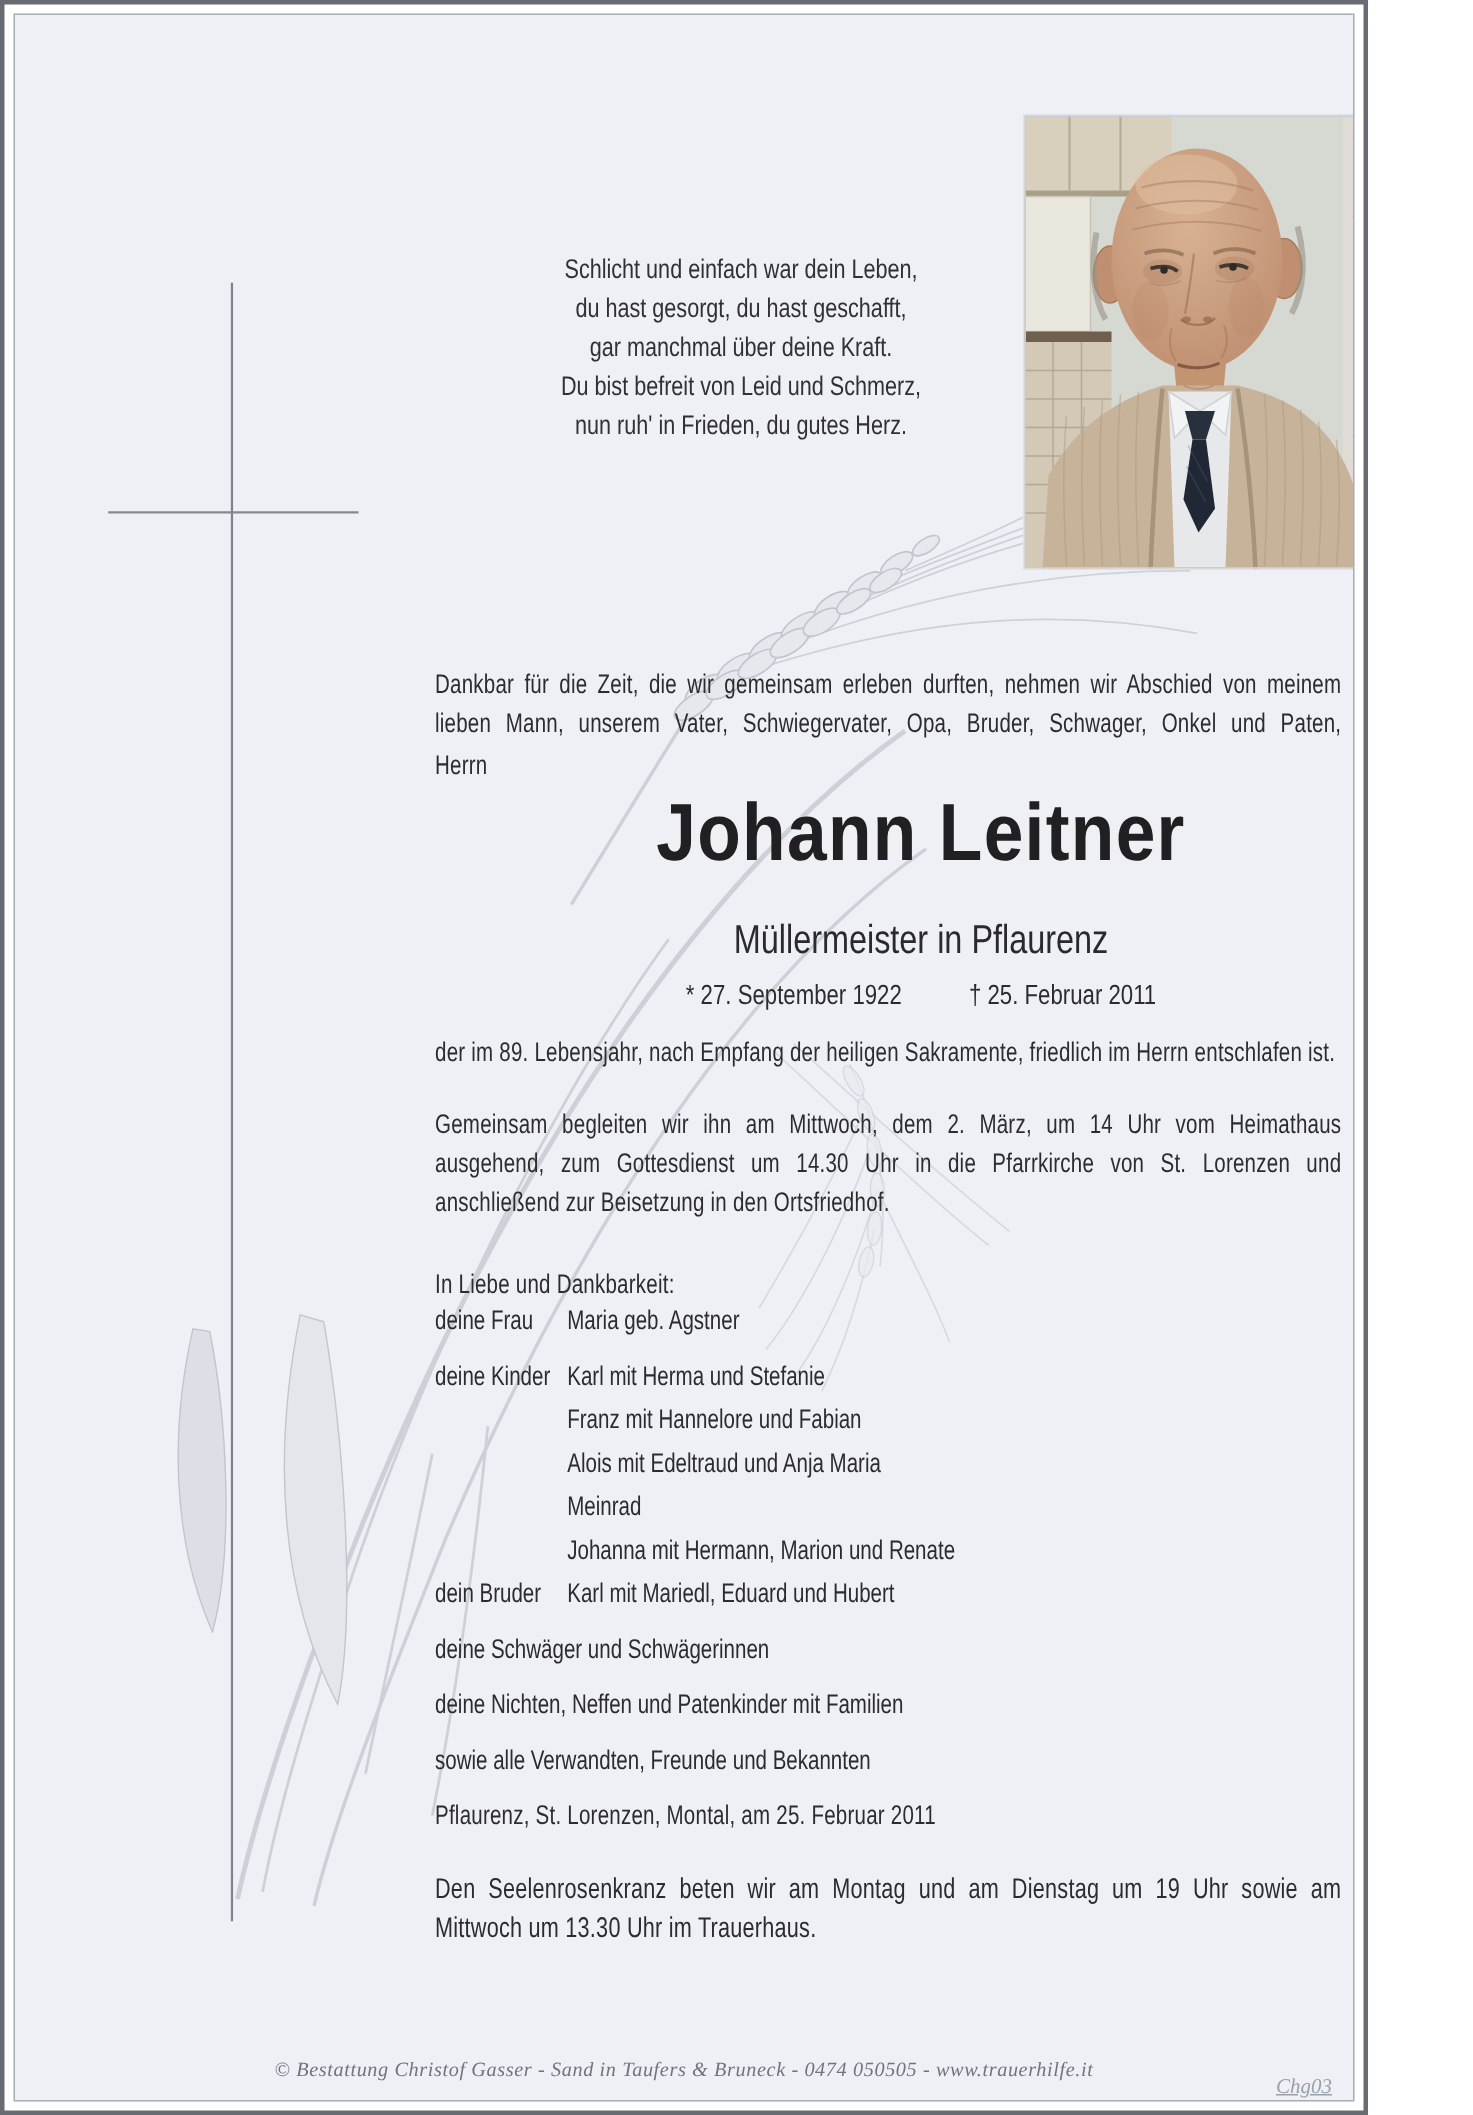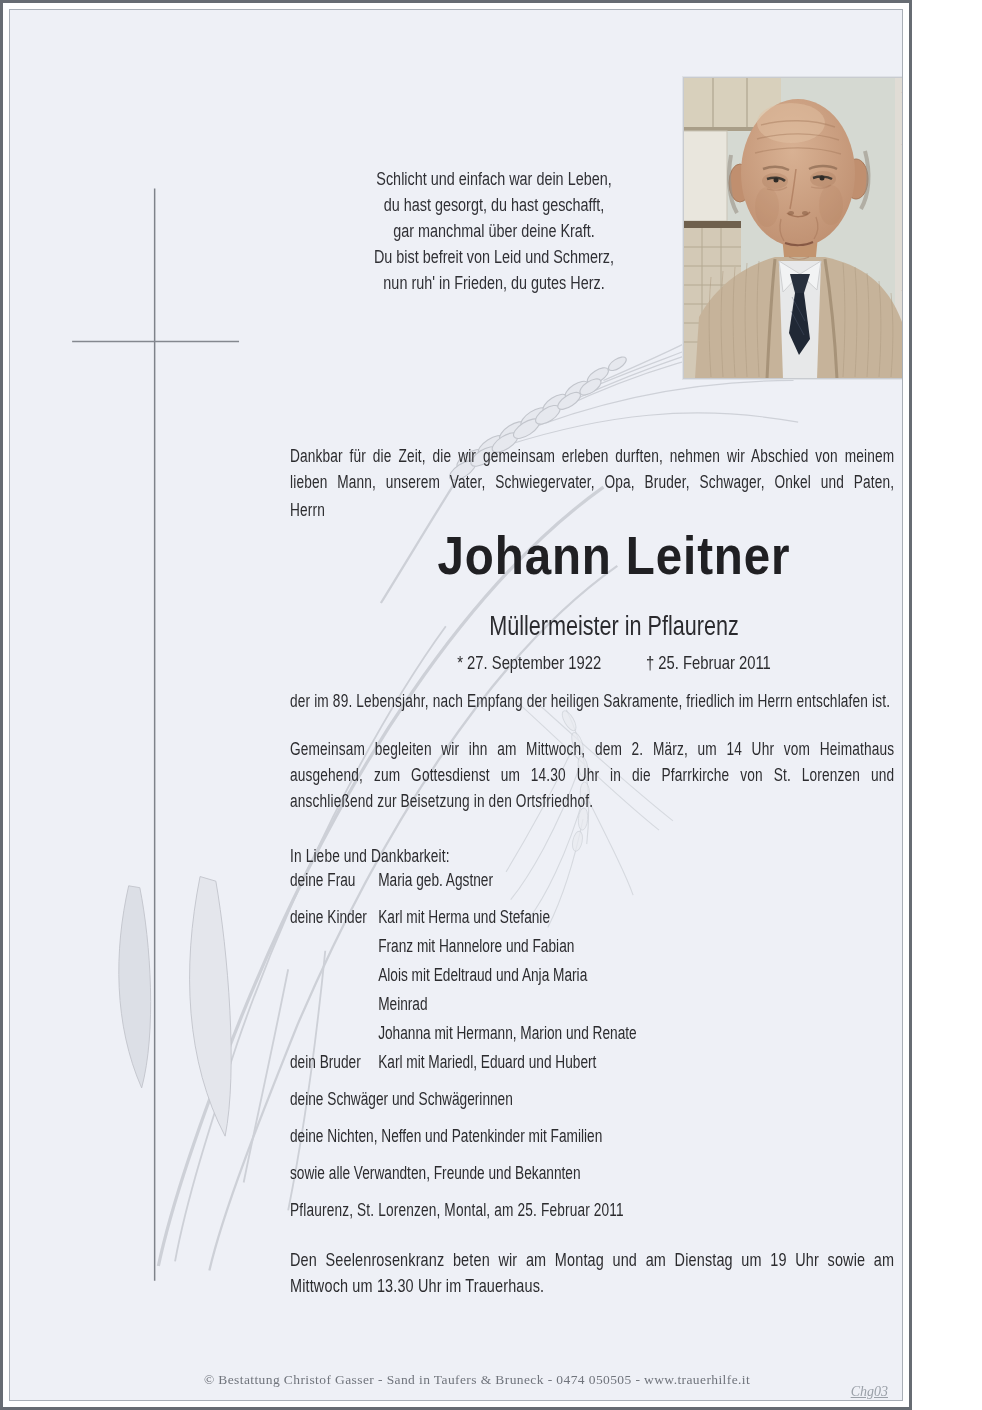--- a/index.html
+++ b/index.html
@@ -49,22 +49,22 @@
   }
   .frow { display:flex; }
   .frow.gap-after { margin-bottom:8px; }
   .flabel { width:116px; flex:none; }
   .fvalue { flex:1; }
   .fextra { margin-top:8px; }
   #place-date { top:1187px; text-align:left; text-align-last:left; }
   #rosary { top:1237px; font-size:19px; }
   .footer {
     left:0; top:1362px; width:100%; text-align:center;
-    font-family:"Liberation Serif", serif; 
-    font-size:13.5px; letter-spacing:0.4px; color:#70747c;padding-left:21px;
+    font-family:"Liberation Serif", serif; font-style:italic;
+    font-size:13.5px; letter-spacing:0.4px; color:#70747c;
   }
   .watermark {
     right:14px; top:1374px; font-family:"Liberation Serif", serif;
     font-style:italic; font-size:14px; color:#9aa0a8;text-decoration:underline;
   }
   .photo {
     left:673px; top:67px; width:232px; height:302px;
     box-shadow:0 0 0 1px #dfe2e7;
   }
 </style>

